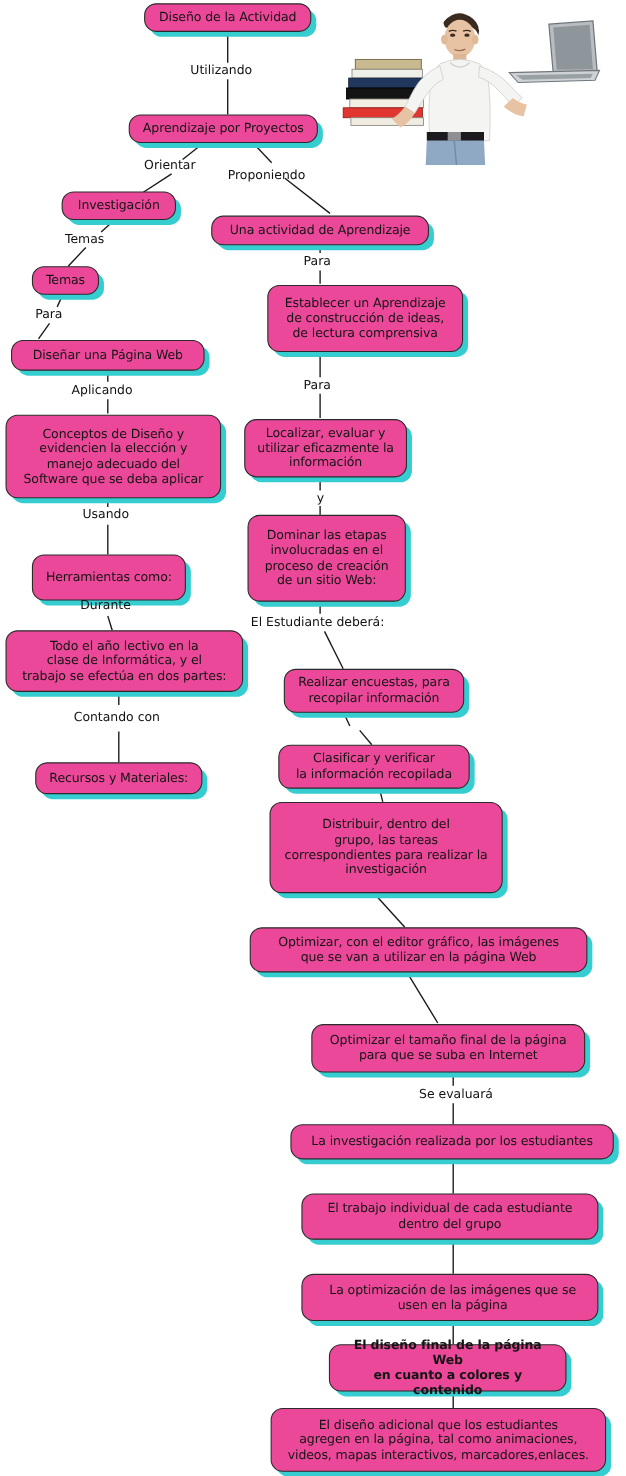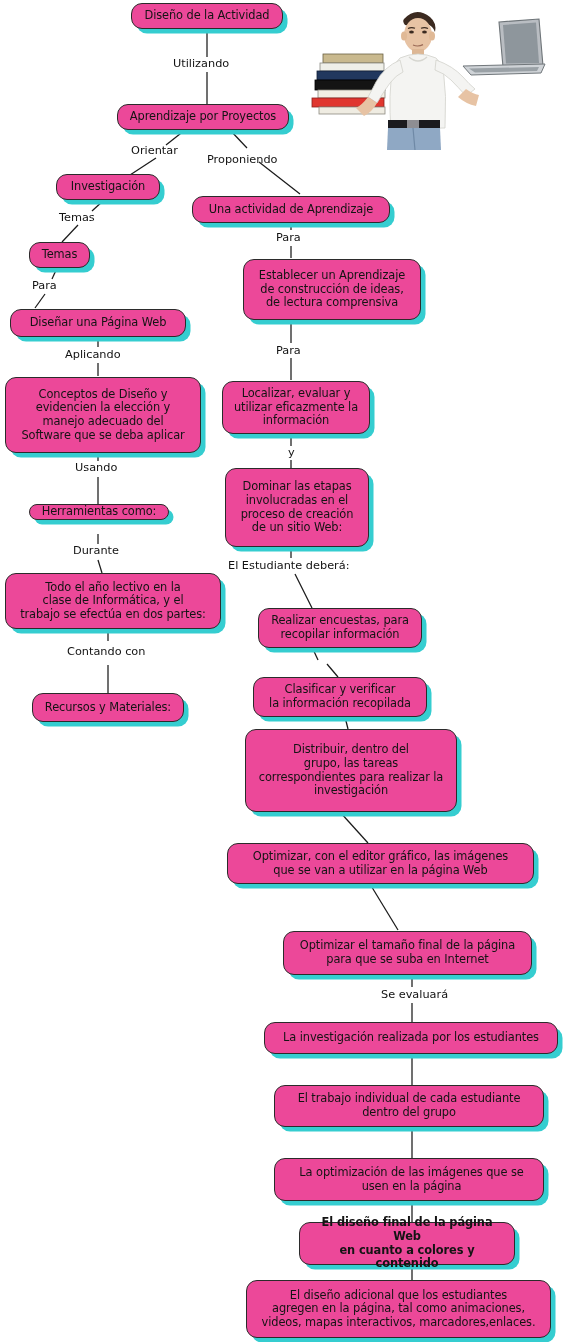--- a/index.html
+++ b/index.html
@@ -207,21 +207,21 @@
   <div class="node" style="left:5px; top:377px; width:196px; height:76px;">Conceptos de Diseño y
 evidencien la elección y
 manejo adecuado del
 Software que se deba aplicar</div>
 
   <div class="node" style="left:225px; top:468px; width:144px; height:79px;">Dominar las etapas
 involucradas en el
 proceso de creación
 de un sitio Web:</div>
 
-  <div class="node" style="left:29px; top:504px; width:140px; height:16px;">Herramientas como:</div>
+  <div class="node" style="left:29px; top:504px; width:140px; height:42px;">Herramientas como:</div>
 
   <div class="node" style="left:258px; top:608px; width:164px; height:40px;">Realizar encuestas, para
 recopilar información</div>
 
   <div class="node" style="left:5px; top:573px; width:216px; height:56px;">Todo el año lectivo en la
 clase de Informática, y el
 trabajo se efectúa en dos partes:</div>
 
   <div class="node" style="left:253px; top:677px; width:174px; height:40px;">Clasificar y verificar
 la información recopilada</div>

